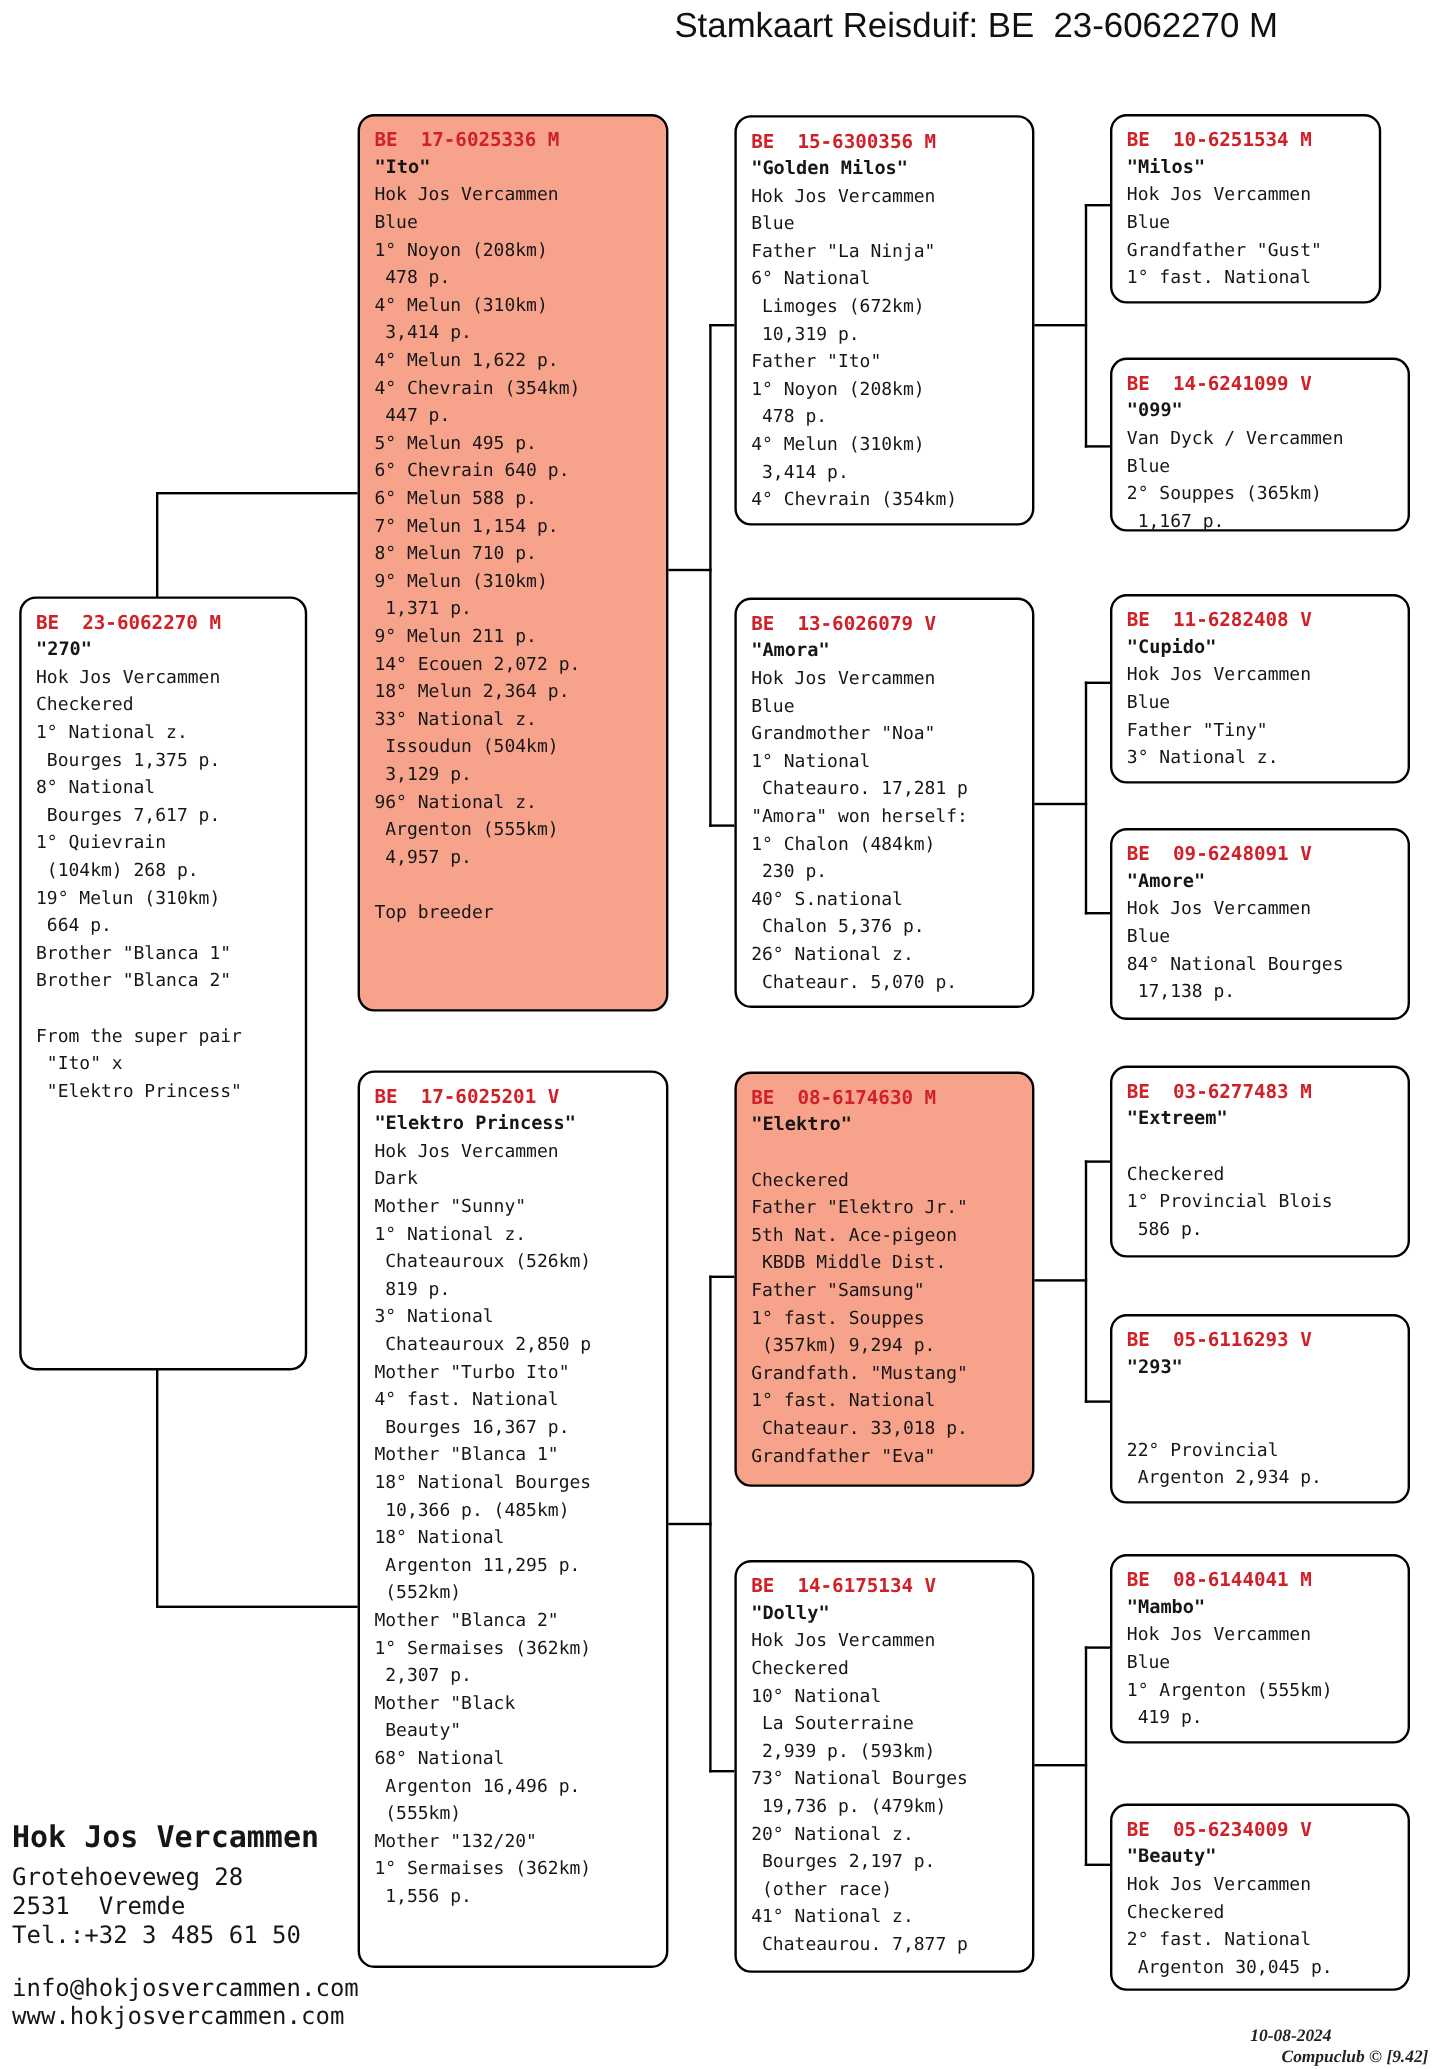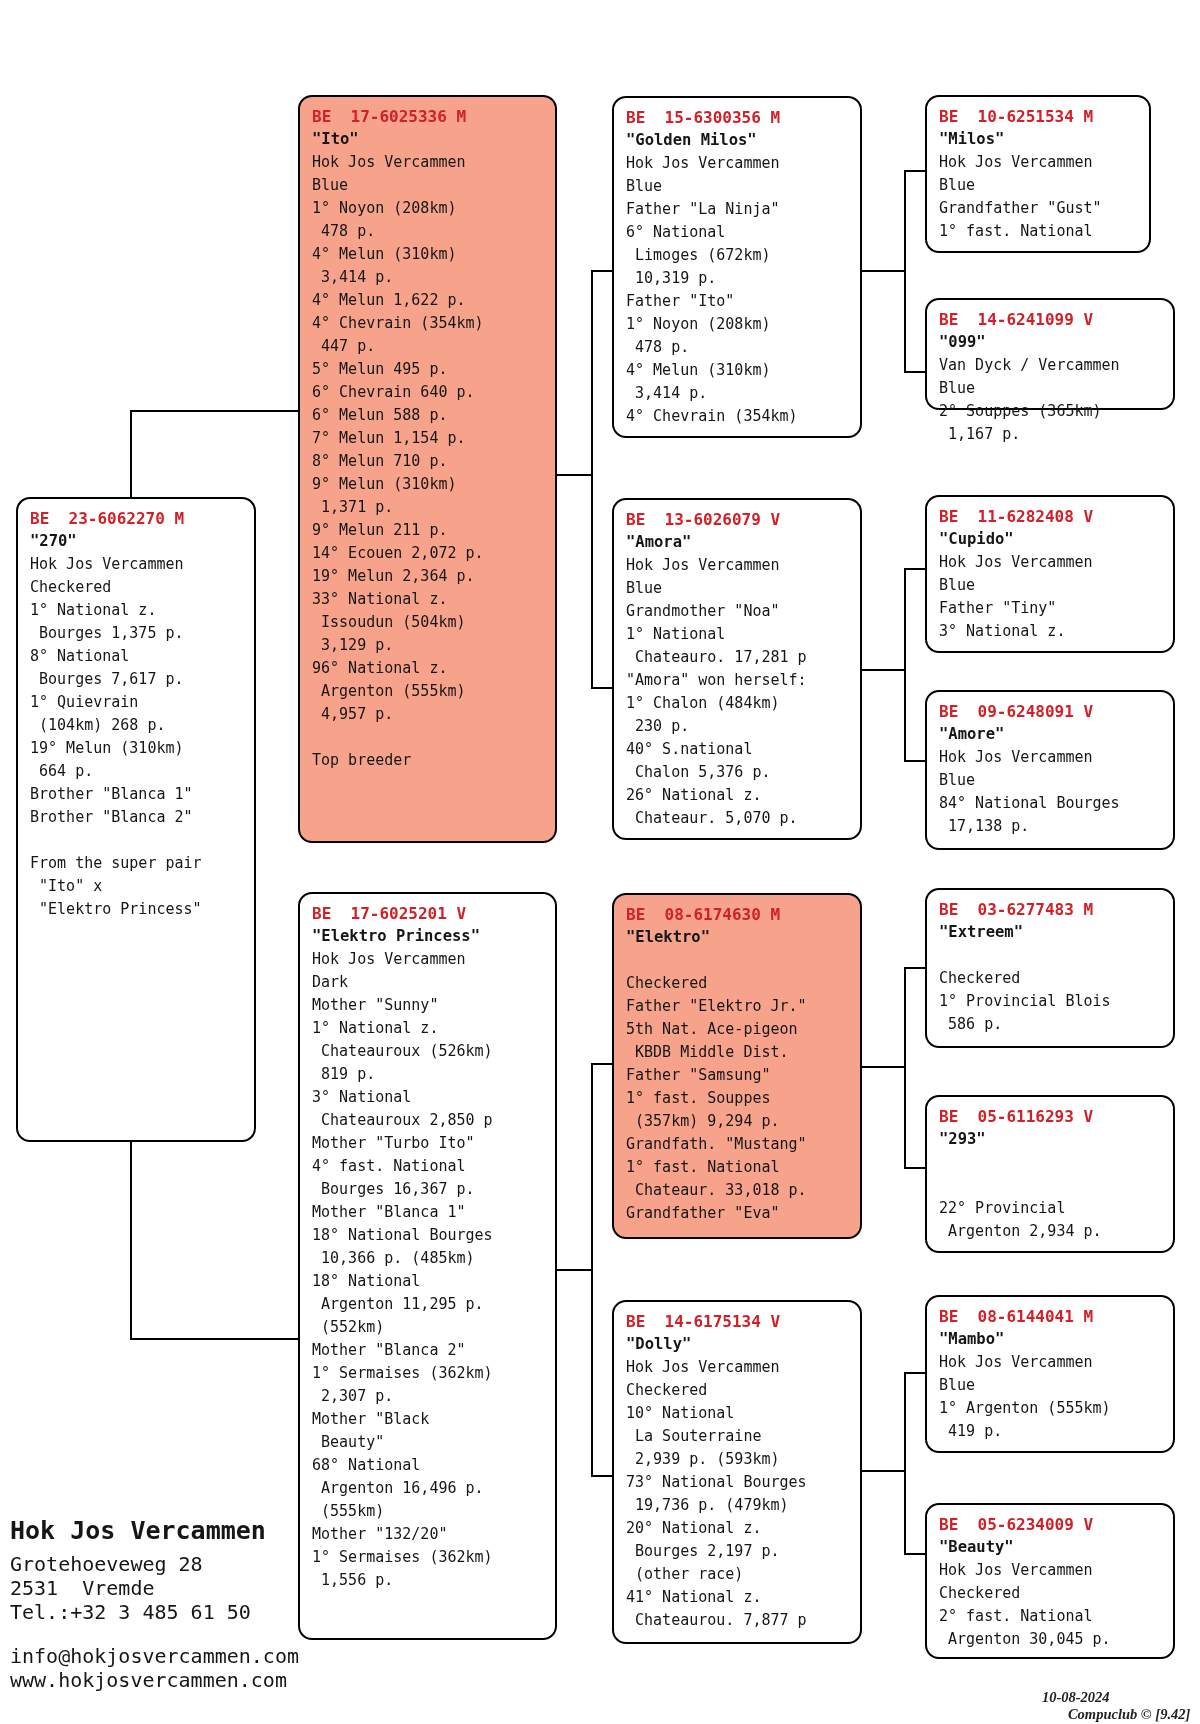--- a/index.html
+++ b/index.html
@@ -24,20 +24,21 @@
   .footer{position:absolute;right:8px;top:1672px;font-family:"Liberation Serif",serif;
           font-style:italic;font-weight:bold;font-size:14.5px;color:#222;white-space:pre;}
   .footer span{margin-left:26px;}
   .footer span:first-child{margin-left:0;}
 </style>
 </head>
 <body>
 
 <div id="page">
 
+  <div class="title">Stamkaart Reisduif: BE  23-6062270 M</div>
 
   <div class="cline v" style="left:130px;top:410px;height:930px"></div>
   <div class="cline h" style="left:130px;top:410px;width:168px"></div>
   <div class="cline h" style="left:130px;top:1338px;width:168px"></div>
 
   <div class="cline h" style="left:557px;top:474px;width:36px"></div>
   <div class="cline v" style="left:591px;top:270px;height:419px"></div>
   <div class="cline h" style="left:591px;top:270px;width:21px"></div>
   <div class="cline h" style="left:591px;top:687px;width:21px"></div>
 
@@ -104,21 +105,21 @@
         <div class="ln"> 447 p.</div>
         <div class="ln">5° Melun 495 p.</div>
         <div class="ln">6° Chevrain 640 p.</div>
         <div class="ln">6° Melun 588 p.</div>
         <div class="ln">7° Melun 1,154 p.</div>
         <div class="ln">8° Melun 710 p.</div>
         <div class="ln">9° Melun (310km)</div>
         <div class="ln"> 1,371 p.</div>
         <div class="ln">9° Melun 211 p.</div>
         <div class="ln">14° Ecouen 2,072 p.</div>
-        <div class="ln">19° Melun 2,364 p.</div>
+        <div class="ln">18° Melun 2,364 p.</div>
         <div class="ln">33° National z.</div>
         <div class="ln"> Issoudun (504km)</div>
         <div class="ln"> 3,129 p.</div>
         <div class="ln">96° National z.</div>
         <div class="ln"> Argenton (555km)</div>
         <div class="ln"> 4,957 p.</div>
         <div class="ln">&nbsp;</div>
         <div class="ln">Top breeder</div>
       </div>
   </div>
@@ -233,21 +234,21 @@
   <div class="pbox" style="left:925px;top:95px;width:226px;height:158px">
     <div class="ring">BE  10-6251534 M</div>
     <div class="pname">"Milos"</div>
     <div class="details">
         <div class="ln">Hok Jos Vercammen</div>
         <div class="ln">Blue</div>
         <div class="ln">Grandfather "Gust"</div>
         <div class="ln">1° fast. National</div>
       </div>
   </div>
-  <div class="pbox" style="left:925px;top:298px;width:250px;height:112px">
+  <div class="pbox" style="left:925px;top:298px;width:250px;height:145px">
     <div class="ring">BE  14-6241099 V</div>
     <div class="pname">"099"</div>
     <div class="details">
         <div class="ln">Van Dyck / Vercammen</div>
         <div class="ln">Blue</div>
         <div class="ln">2° Souppes (365km)</div>
         <div class="ln"> 1,167 p.</div>
       </div>
   </div>
   <div class="pbox" style="left:925px;top:495px;width:250px;height:158px">

